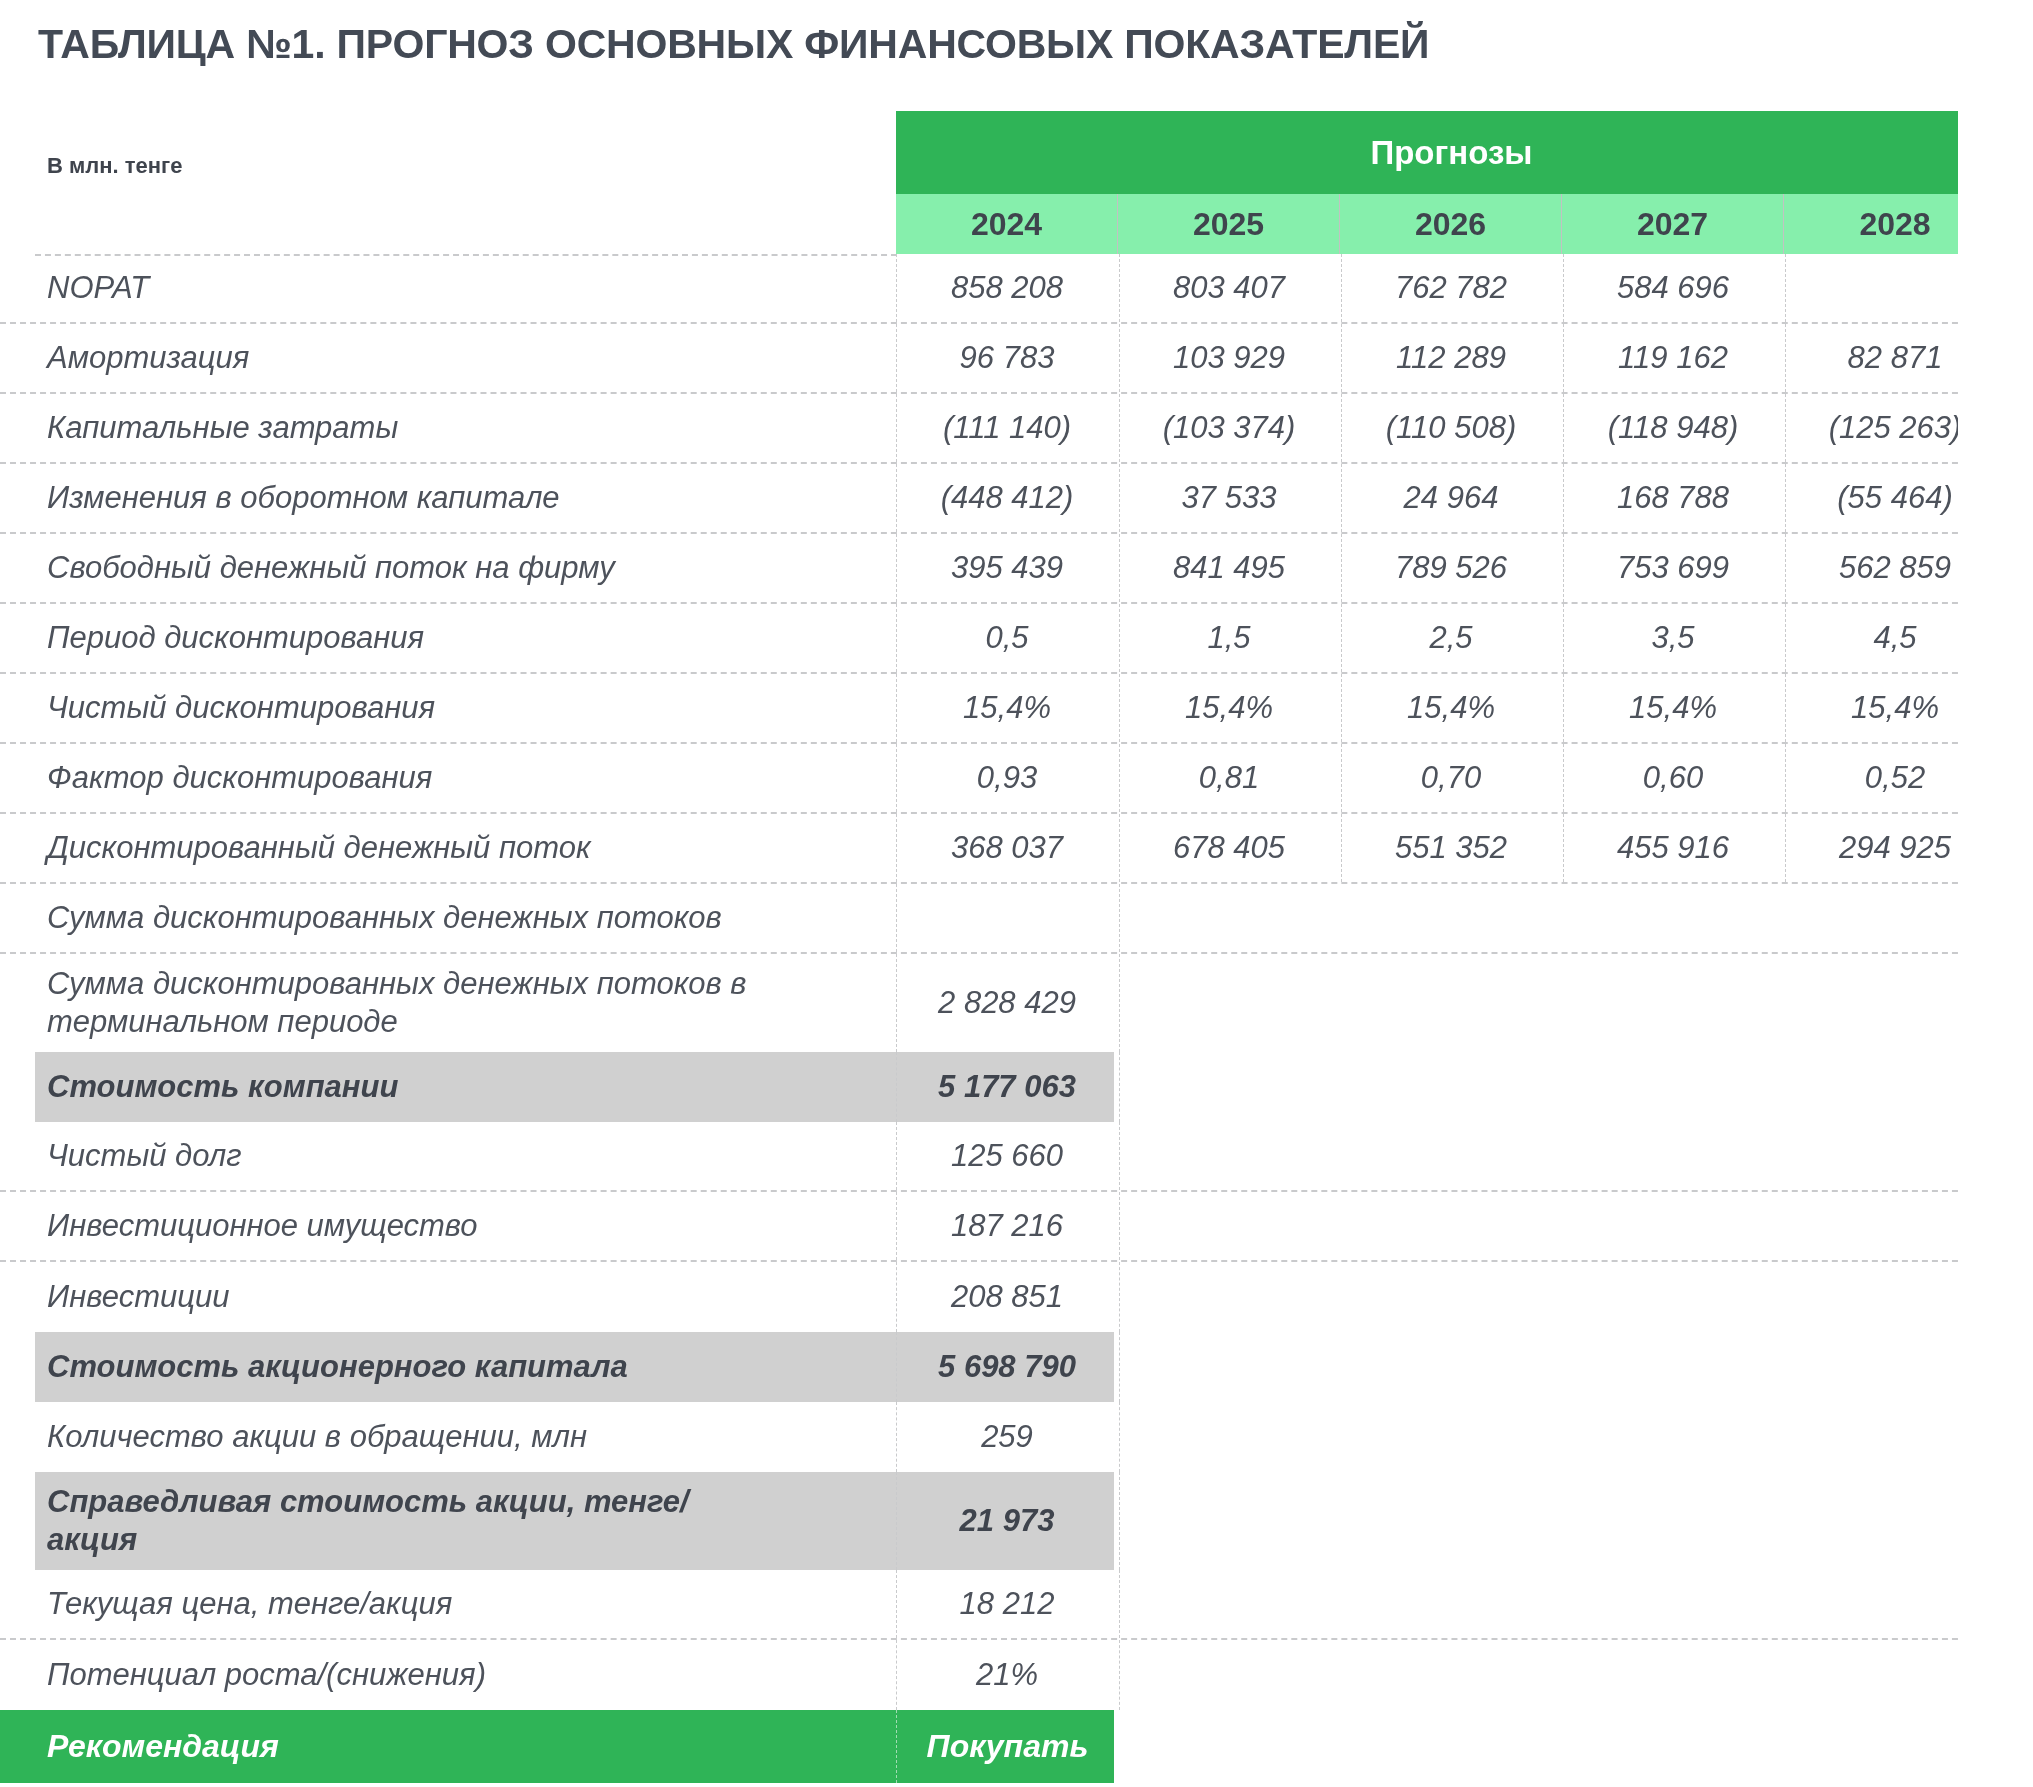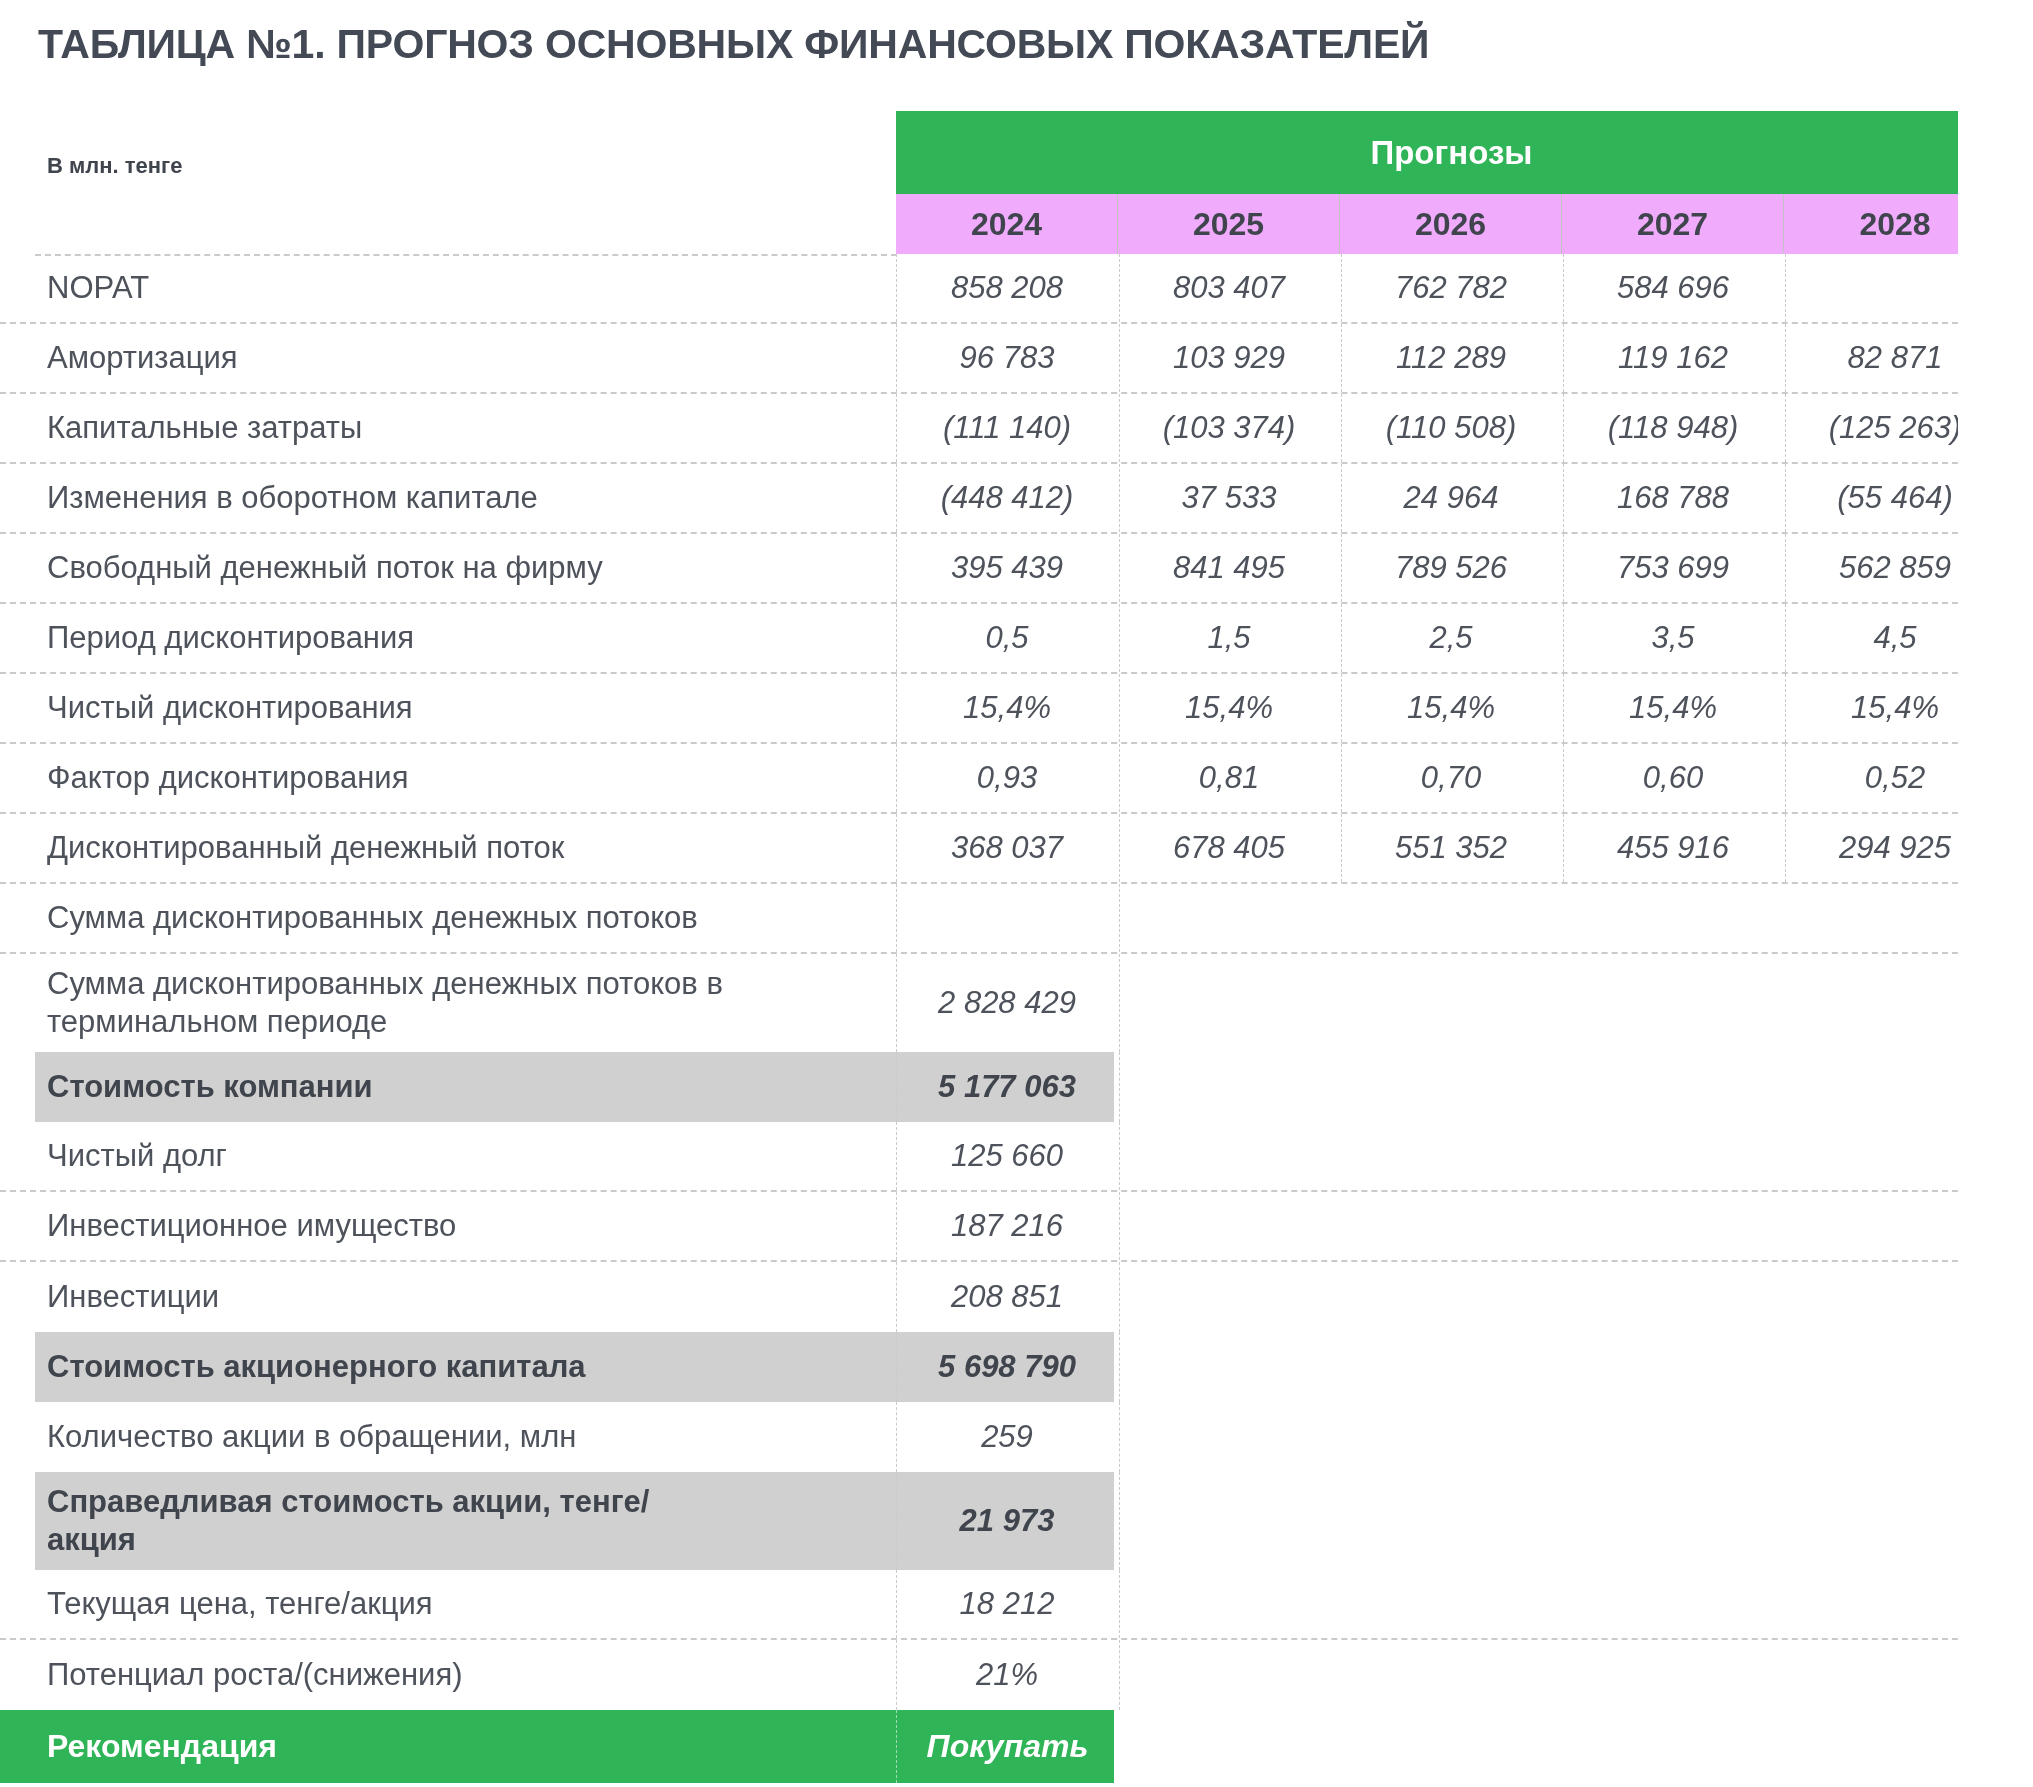--- a/index.html
+++ b/index.html
@@ -51,20 +51,21 @@
   .lbl {
     width: 896px;
     flex: 0 0 896px;
     display: flex;
     align-items: center;
     padding-left: 47px;
     padding-right: 17px;
     font-size: 31px;
     line-height: 1.22;
     color: #4d525b;
+    font-style: italic;
   }
 
   .cell {
     width: 222px;
     flex: 0 0 222px;
     display: flex;
     align-items: center;
     justify-content: center;
     font-size: 31px;
     color: #4d525b;
@@ -86,21 +87,21 @@
     align-items: center;
     justify-content: center;
   }
 
   
   #years-row { height: 60px; }
   #years-spacer { width: 896px; flex: 0 0 896px; }
   .year-cell {
     width: 222px;
     flex: 0 0 222px;
-    background: #f0abfc;
+    background: #86efac;
     color: #3f444d;
     font-size: 32px;
     font-weight: 700;
     display: flex;
     align-items: center;
     justify-content: center;
     border-right: 0.9px solid #c2c2c2;
   }
   .year-cell:last-child { border-right: none; }
   .dash-bottom {

